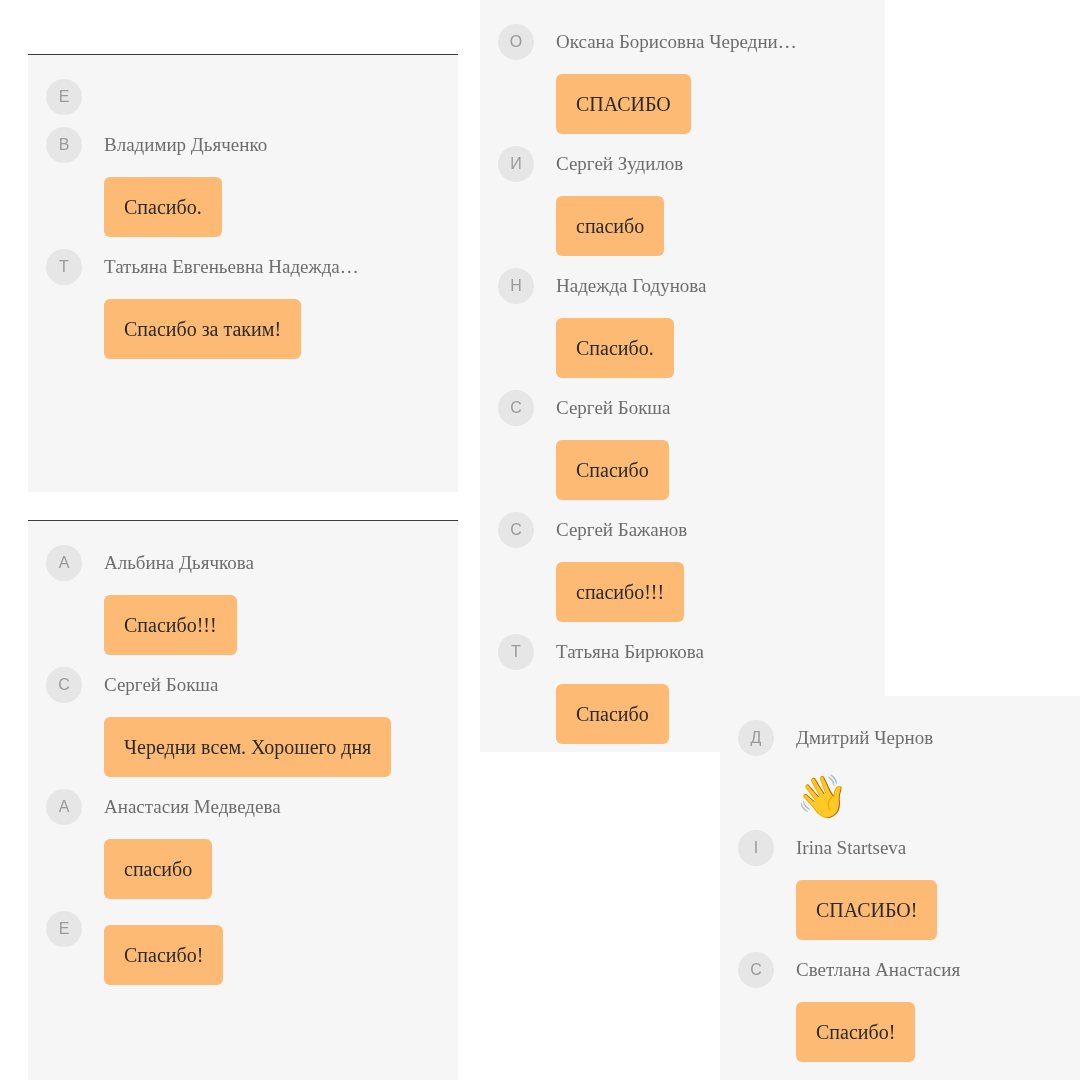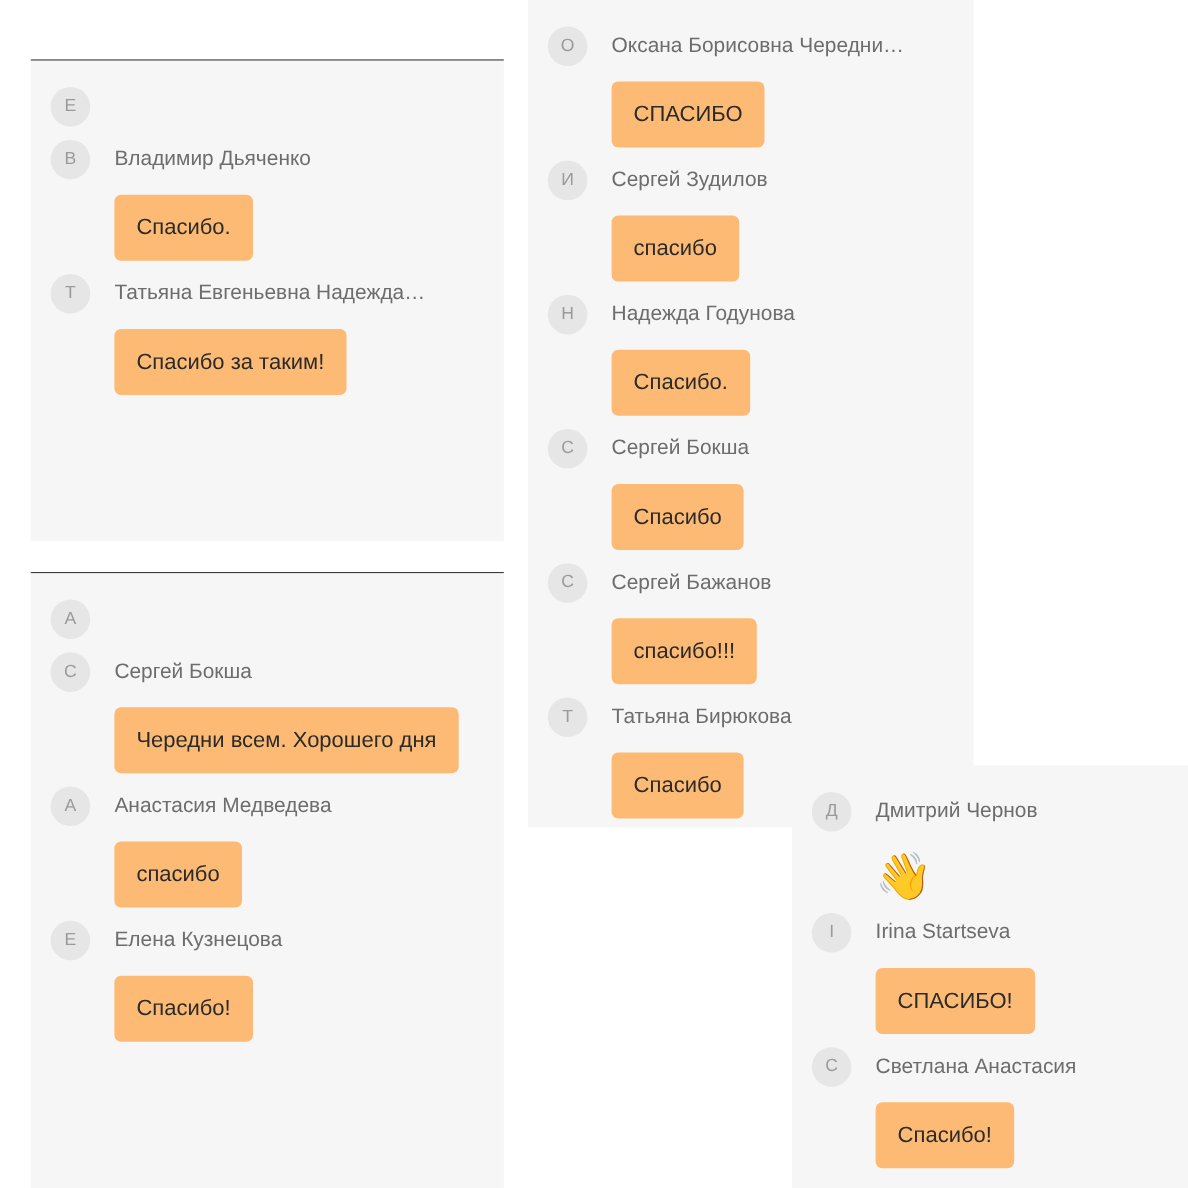--- a/index.html
+++ b/index.html
@@ -37,20 +37,21 @@
     font-weight:500;
     display:flex;
     align-items:center;
     justify-content:center;
     flex:0 0 36px;
     margin-right:22px;
   }
   .mbody{
     flex:1 1 auto;
     min-width:0;
+    font-family:Liberation Serif, serif;
   }
   .author{
     color:#6d6d6d;
     font-size:19px;
     line-height:36px;
     white-space:nowrap;
     overflow:hidden;
     text-overflow:ellipsis;
   }
   .bubble{
@@ -90,32 +91,33 @@
       <div class="mbody"><div class="author">Владимир Дьяченко</div><div class="bubble">Спасибо.</div></div>
     </div>
     <div class="msg">
       <div class="avatar">Т</div>
       <div class="mbody"><div class="author">Татьяна Евгеньевна Надежда…</div><div class="bubble">Спасибо за таким!</div></div>
     </div>
   </div>
 <div id="p2" class="panel">
     <div class="msg">
       <div class="avatar">А</div>
+      <div class="mbody"><div class="author">Альбина Дьячкова</div><div class="bubble">Спасибо!!!</div></div>
     </div>
     <div class="msg">
       <div class="avatar">С</div>
       <div class="mbody"><div class="author">Сергей Бокша</div><div class="bubble">Чередни всем. Хорошего дня</div></div>
     </div>
     <div class="msg">
       <div class="avatar">А</div>
       <div class="mbody"><div class="author">Анастасия Медведева</div><div class="bubble">спасибо</div></div>
     </div>
     <div class="msg">
       <div class="avatar">Е</div>
-      <div class="mbody"><div class="author">Елена Кузнецова</div><div class="bubble">Спасибо!</div></div>
+      <div class="mbody"><div class="bubble">Спасибо!</div></div>
     </div>
   </div>
 <div id="p3" class="panel noborder">
     <div class="msg">
       <div class="avatar">О</div>
       <div class="mbody"><div class="author">Оксана Борисовна Чередни…</div><div class="bubble">СПАСИБО</div></div>
     </div>
     <div class="msg">
       <div class="avatar">И</div>
       <div class="mbody"><div class="author">Сергей Зудилов</div><div class="bubble">спасибо</div></div>

